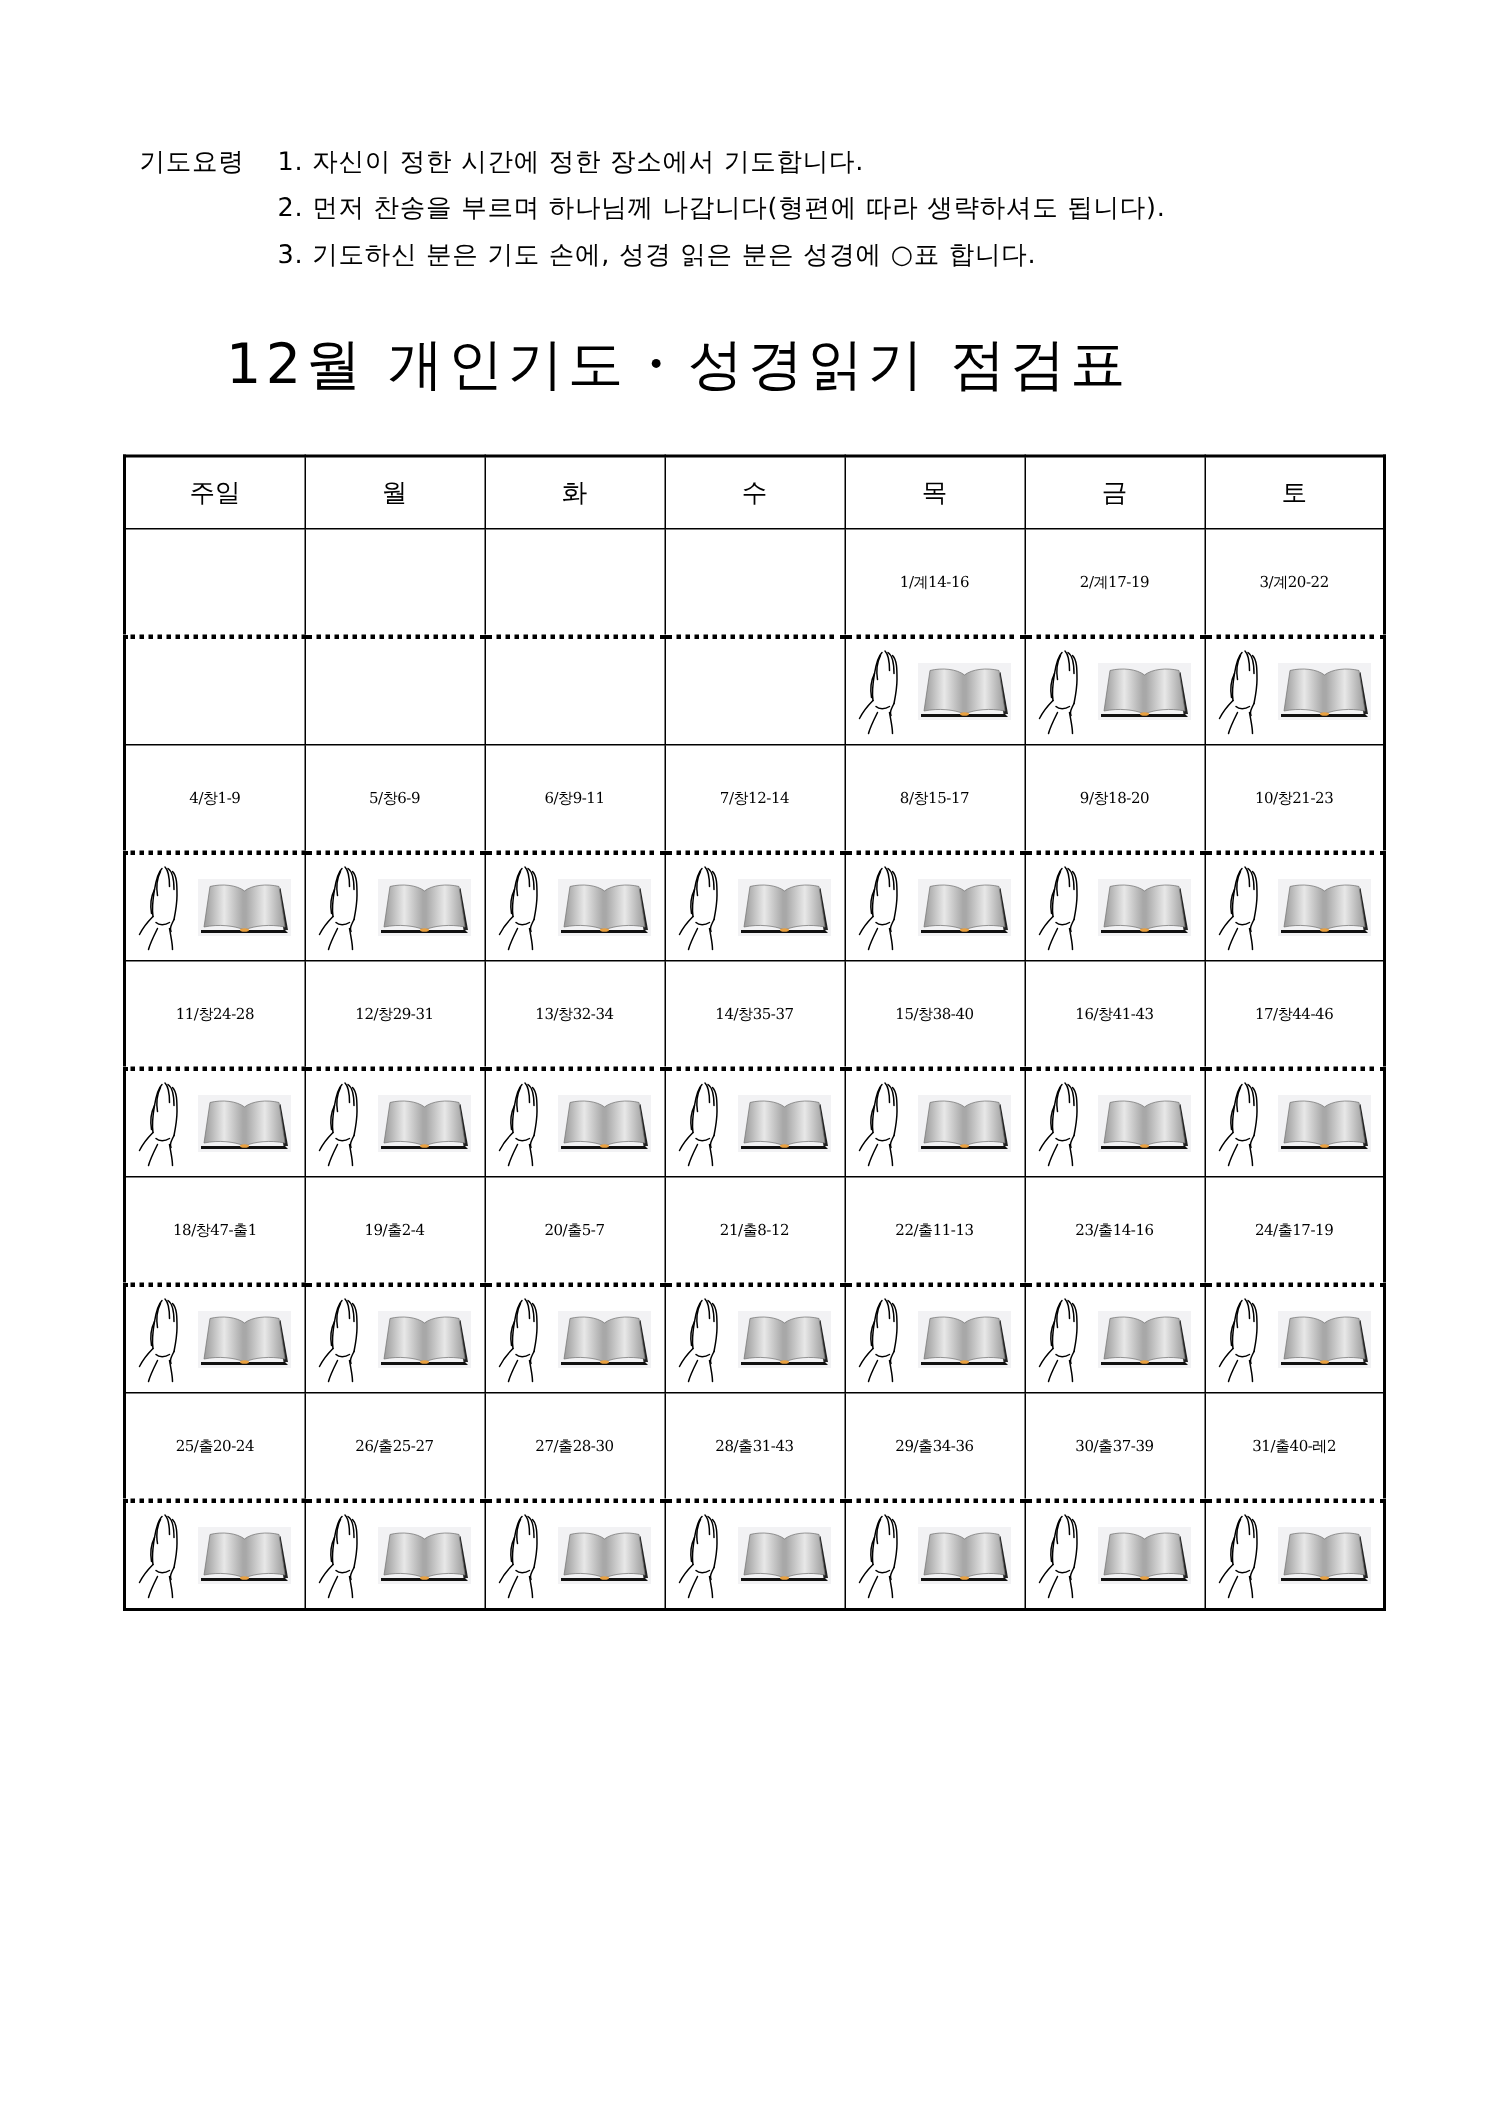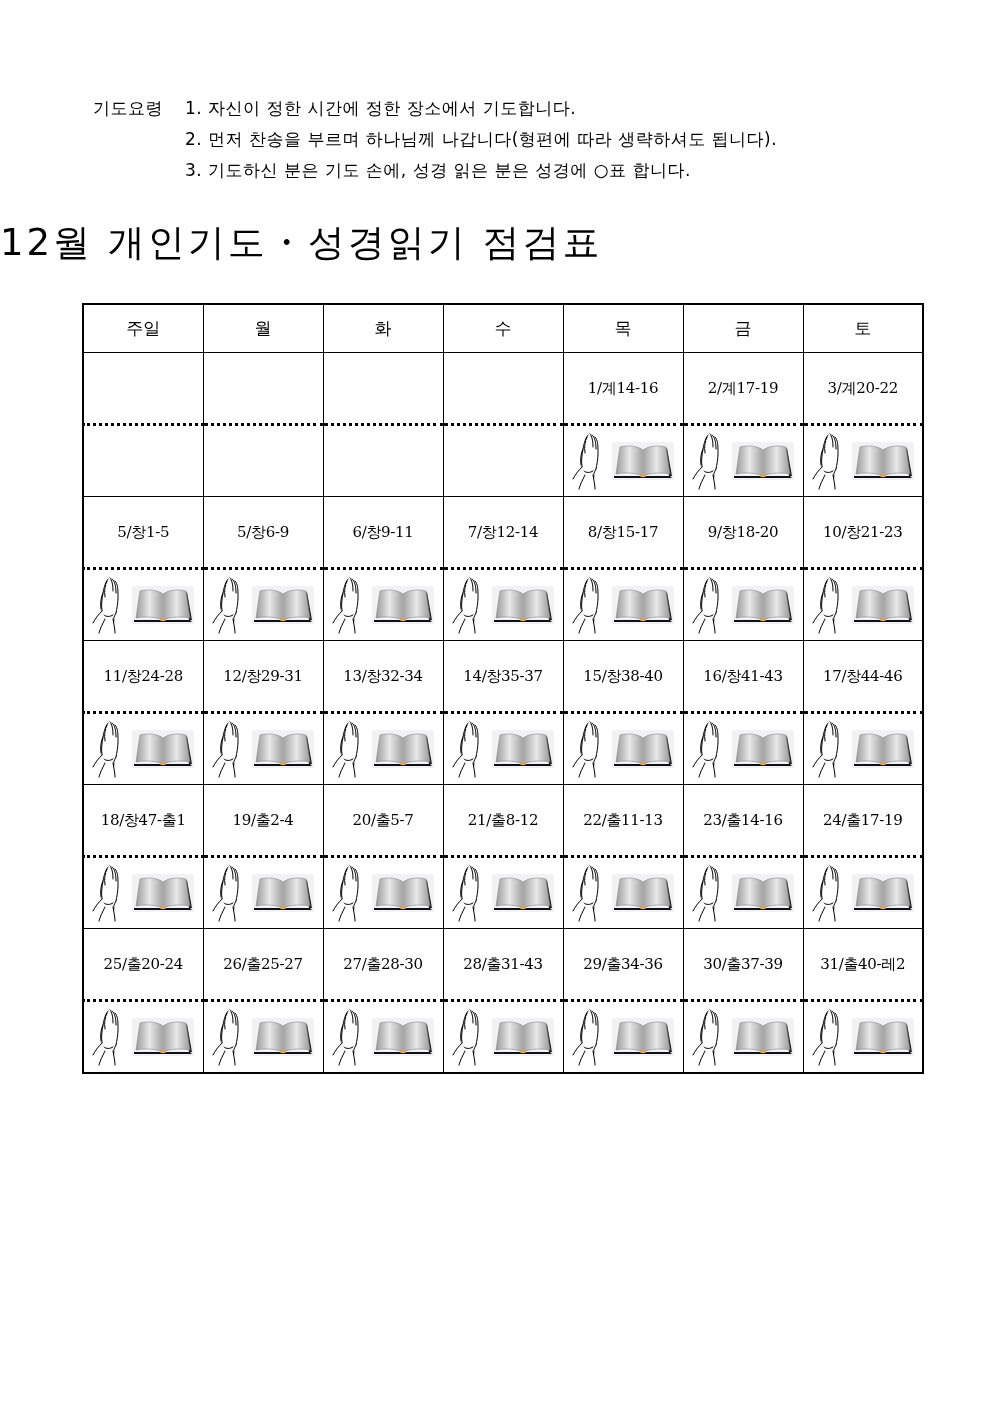--- a/index.html
+++ b/index.html
@@ -1,24 +1,24 @@
 <!DOCTYPE html>
 <html><head>
 <meta charset="utf-8">
 <style>
   html, body { margin: 0; padding: 0; background: #ffffff; }
   body { width: 992px; height: 1403px; position: relative; font-family: "DejaVu Sans", "Liberation Sans", sans-serif; color: #000; }
   .instructions { position: absolute; left: 93px; top: 66px; font-size: 17px; line-height: 31px; letter-spacing: 0.5px; margin-top: 27px; }
   .instr-line { white-space: nowrap; display: flex; }
   .instr-prefix { display: inline-block; width: 92px; }
-  .title { position: absolute; left: 0; width: 904px; top: 218px; font-size: 37px; letter-spacing: 3px; font-weight: normal; }
+  .title { position: absolute; left: 0; width: 904px; top: 218px; text-align: center; font-size: 37px; letter-spacing: 3px; font-weight: normal; }
   table.grid { position: absolute; left: 82px; top: 303px; width: 842px; border-collapse: collapse; border: 2px solid #000; table-layout: fixed; }
   table.grid td, table.grid th { border-left: 1px solid #000; border-right: 1px solid #000; padding: 0; text-align: center; vertical-align: middle; }
   table.grid th { height: 47px; font-weight: normal; font-size: 17px; border-bottom: 1px solid #000; font-family: "DejaVu Sans", sans-serif; }
-  tr.date-row td { height: 70px; font-family: "DejaVu Serif", "Liberation Serif", serif; font-size: 15px; border-bottom: 3px dotted #000; letter-spacing: -0.3px; }
+  tr.date-row td { height: 70px; font-family: "DejaVu Serif", "Liberation Serif", serif; font-size: 10px; border-bottom: 3px dotted #000; letter-spacing: -0.3px; }
   tr.icon-row td { height: 70px; border-bottom: 1px solid #000; }
   tr.icon-row:last-child td { border-bottom: none; }
   .icons { display: flex; align-items: center; justify-content: center; gap: 6px; height: 100%; }
   .hands svg, .bible svg { display: block; }
 </style>
 </head>
 <body>
 
 <div class="instructions">
   <div class="instr-line">
@@ -173,21 +173,21 @@
         <path d="M2 34 L58 34 L60 36 L2 36 Z" fill="#111"></path>
         <path d="M55 6 L60 34 L57 34 L53 8 Z" fill="#222"></path>
         <path d="M8 5 C16 3 26 4 31 8 C36 4 46 3 54 5 L58 32 C48 30 38 31 31 34 C24 31 14 30 4 32 Z" fill="url(#pg)" stroke="#777" stroke-width="0.5"></path>
         <ellipse cx="31" cy="34" rx="3" ry="1.2" fill="#e8a040"></ellipse>
       </svg>
     </span>
   </div>
 </td>
       </tr>
       <tr class="date-row">
-        <td>5/창1-5</td>
+        <td>4/창1-9</td>
         <td>5/창6-9</td>
         <td>6/창9-11</td>
         <td>7/창12-14</td>
         <td>8/창15-17</td>
         <td>9/창18-20</td>
         <td>10/창21-23</td>
       </tr>
       <tr class="icon-row">
         <td>
   <div class="icons">

